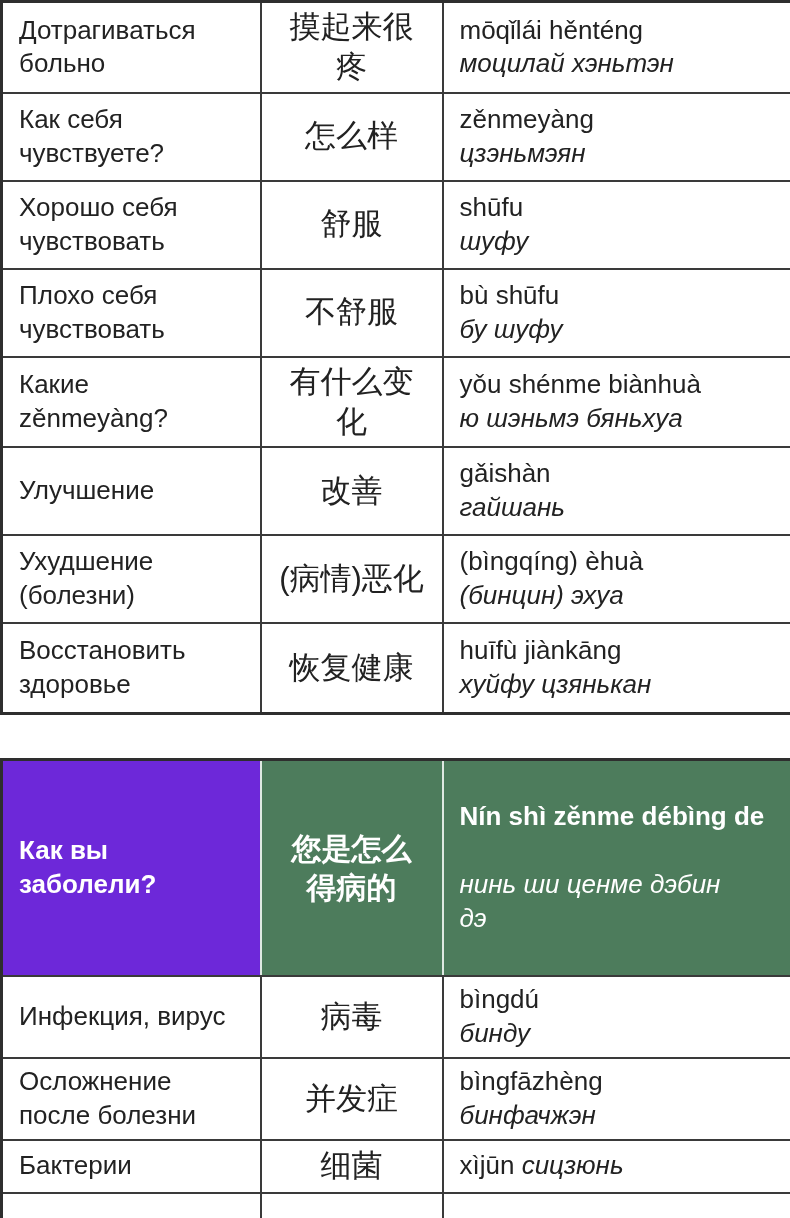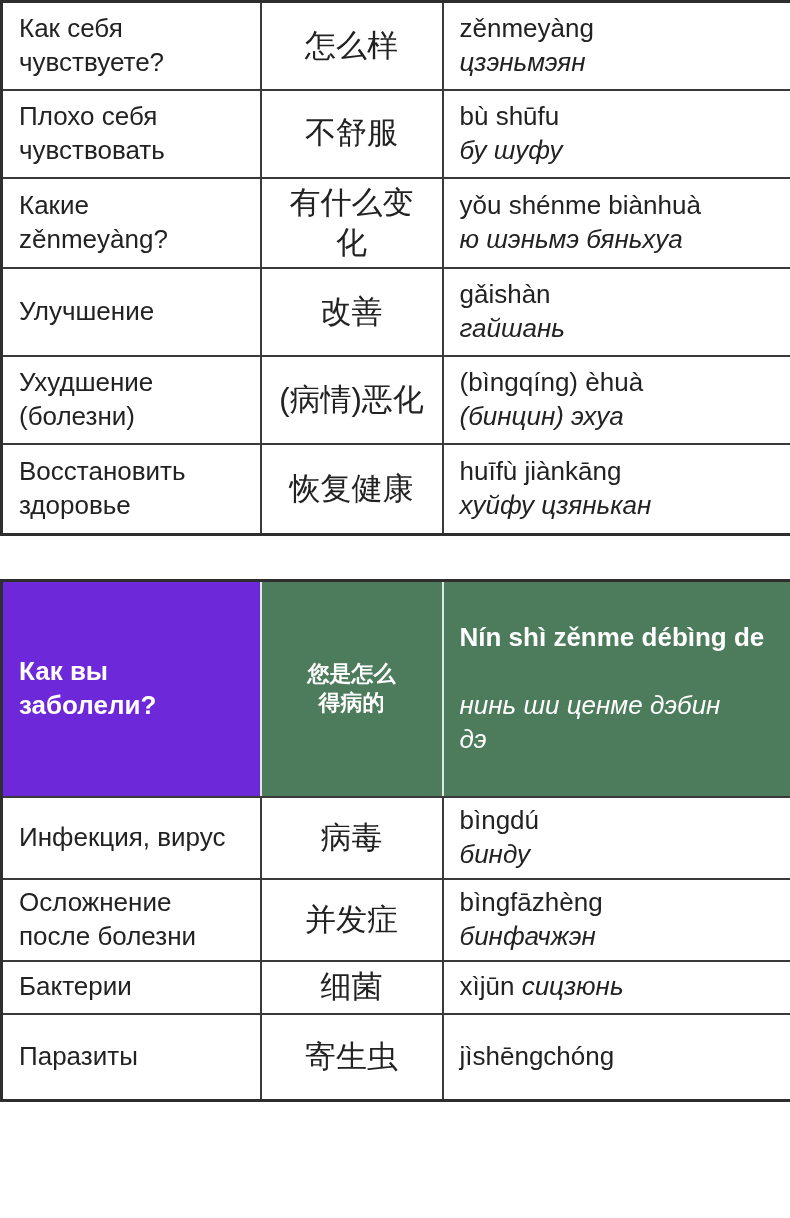--- a/index.html
+++ b/index.html
@@ -65,43 +65,62 @@
     font-weight: bold;
     border-top: 3px solid #2e2e2e;
     border-bottom: 2px solid #3a3a3a;
     border-left: 2px solid #dfe9e2;
     border-right: 2px solid #dfe9e2;
     white-space: pre-line;
   }
   tr.green th:first-child { border-left: 3px solid #2e2e2e; }
   tr.green th:last-child { border-right: 3px solid #2e2e2e; }
   tr.green .ru-cell { font-size: 26px; }
-  tr.green .zh-cell { font-size: 22px; }
+  tr.green .zh-cell { font-size: 30px; }
   tr.green .pinyin { font-weight: bold; }
   tr.green .translit { font-weight: normal; }
 </style>
 </head>
 <body>
 
 <div class="page">
 
   <table class="tbl">
     <colgroup>
         <col class="c1">
         <col class="c2">
         <col class="c3">
       </colgroup>
     <tbody>
       <tr class="h88">
+        <td class="ru-cell">Дотрагиваться
+больно</td>
+        <td class="zh-cell">摸起来很
+疼</td>
+        <td class="ph-cell">
+          <span class="pinyin">mōqǐlái hěnténg</span>
+          <span class="translit">моцилай хэньтэн</span>
+        </td>
+      </tr>
+      <tr class="h88">
         <td class="ru-cell">Как себя
 чувствуете?</td>
         <td class="zh-cell">怎么样</td>
         <td class="ph-cell">
           <span class="pinyin">zěnmeyàng</span>
           <span class="translit">цзэньмэян</span>
+        </td>
+      </tr>
+      <tr class="h88">
+        <td class="ru-cell">Хорошо себя
+чувствовать</td>
+        <td class="zh-cell">舒服</td>
+        <td class="ph-cell">
+          <span class="pinyin">shūfu</span>
+          <span class="translit">шуфу</span>
         </td>
       </tr>
       <tr class="h88">
         <td class="ru-cell">Плохо себя
 чувствовать</td>
         <td class="zh-cell">不舒服</td>
         <td class="ph-cell">
           <span class="pinyin">bù shūfu</span>
           <span class="translit">бу шуфу</span>
         </td>

